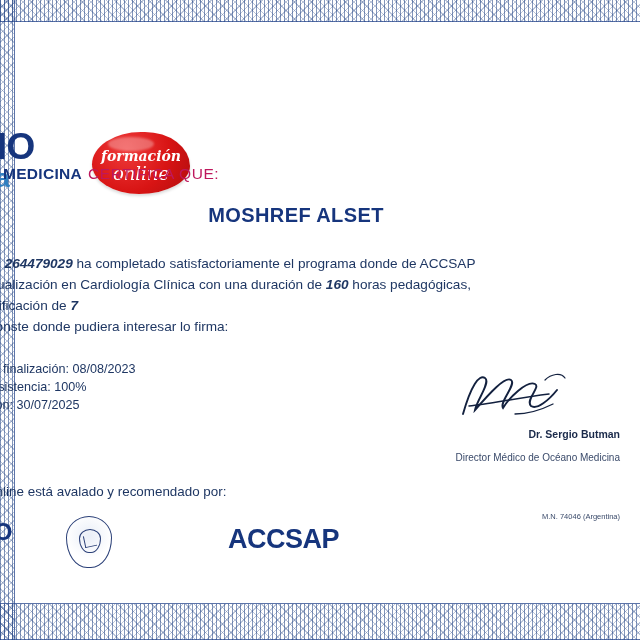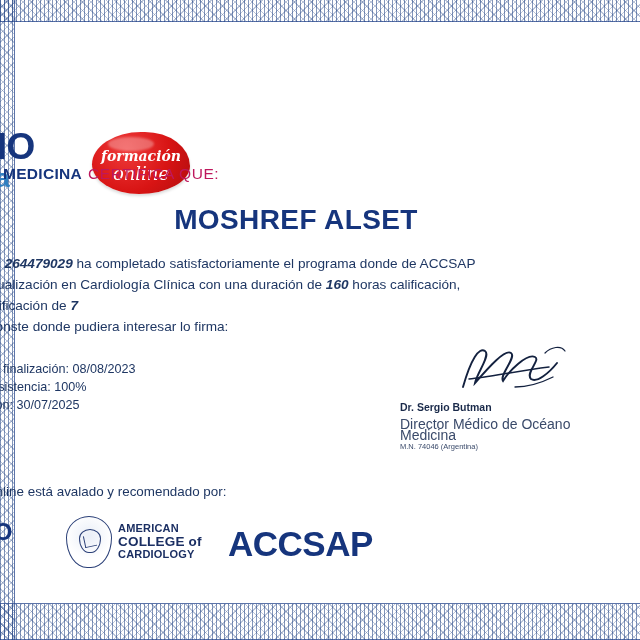--- a/index.html
+++ b/index.html
@@ -144,21 +144,21 @@
     letter-spacing: 0.6px;
     margin-left: 6px;
   }
 
   #recipient-name {
     position: absolute;
     left: 0;
     top: 204px;
     width: 592px;
     text-align: center;
-    font-size: 28px;
+    font-size: 20px;
     font-weight: bold;
     color: #16357d;
     letter-spacing: 0.4px;
   }
 
   #paragraph {
     position: absolute;
     left: -52px;
     top: 253px;
     width: 660px;
@@ -177,46 +177,47 @@
     font-size: 12.6px;
     line-height: 18px;
     color: #1f3763;
   }
   #meta-block .ln { display: block; white-space: nowrap; }
 
   
   #signature-area {
     position: absolute;
     left: 400px;
-    top: 337px;
+    top: 364px;
     width: 220px;
-    text-align: left;
+    text-align: right;
   }
   #signature-area .sig-svg {
     display: block;
     margin: 0 auto;
     width: 130px;
     height: 62px;
   }
   #signature-area .sig-name {
     font-size: 10.5px;
     font-weight: bold;
     color: #1a2a4a;
     margin-top: 2px;
   }
   #signature-area .sig-role {
-    font-size: 14px;
+    font-size: 10px;
     color: #3a4a6a;
-    margin-top: 6px;
+    margin-top: 12px;
     line-height: 11px;
   }
   #signature-area .sig-mn {
     font-size: 7.5px;
     color: #3a4a6a;
     line-height: 11px;
+    margin-top: 48px;
   }
 
   
   #endorsement-line {
     position: absolute;
     left: -46px;
     top: 484px;
     width: 640px;
     font-size: 13.4px;
     color: #1f3763;
@@ -302,21 +303,21 @@
   }
   .acc-logo .acc-text .big {
     font-size: 13.5px;
     font-weight: bold;
   }
 
   .accsap-wordmark {
     position: absolute;
     left: 228px;
     top: 12px;
-    font-size: 35px;
+    font-size: 27px;
     font-weight: bold;
     color: #16357d;
     letter-spacing: -0.5px;
   }
 </style>
 </head>
 <body>
 
 <div id="certificate">
 
@@ -344,21 +345,21 @@
   </div>
 
   <div id="certifies-line">
     <span class="brand">O MEDICINA</span><span class="phrase">CERTIFICA QUE:</span>
   </div>
 
   <div id="recipient-name">MOSHREF ALSET</div>
 
   <div id="paragraph">
     <span class="ln"><span>tificación </span><b>264479029</b><span> ha completado satisfactoriamente el programa donde de ACCSAP</span></span>
-    <span class="ln"><span>a de Actualización en Cardiología Clínica con una duración de </span><b>160</b><span> horas calificación,</span></span>
+    <span class="ln"><span>a de Actualización en Cardiología Clínica con una duración de </span><b>160</b><span> horas pedagógicas,</span></span>
     <span class="ln"><span>do la calificación de </span><b>7</b></span>
     <span class="ln">ue así conste donde pudiera interesar lo firma:</span>
   </div>
 
   <div id="meta-block">
     <span class="ln">nicio - finalización: 08/08/2023</span>
     <span class="ln">025 Asistencia: 100%</span>
     <span class="ln">emision: 30/07/2025</span>
   </div>
 
@@ -379,23 +380,18 @@
   <div id="endorse-logos">
     <div class="oceano-logo-small">
       <span class="word-main">ANO</span>
       <span class="word-sub">icina</span>
     </div>
 
     <div class="acc-logo">
       <div class="acc-seal">
         <div class="heart"></div>
       </div>
-      <div class="acc-text">
-        <div>AMERICAN</div>
-        <div class="big">COLLEGE of</div>
-        <div>CARDIOLOGY</div>
-      </div>
     </div>
 
     <div class="accsap-wordmark">ACCSAP</div>
   </div>
 
 </div>
 
 </body></html>

